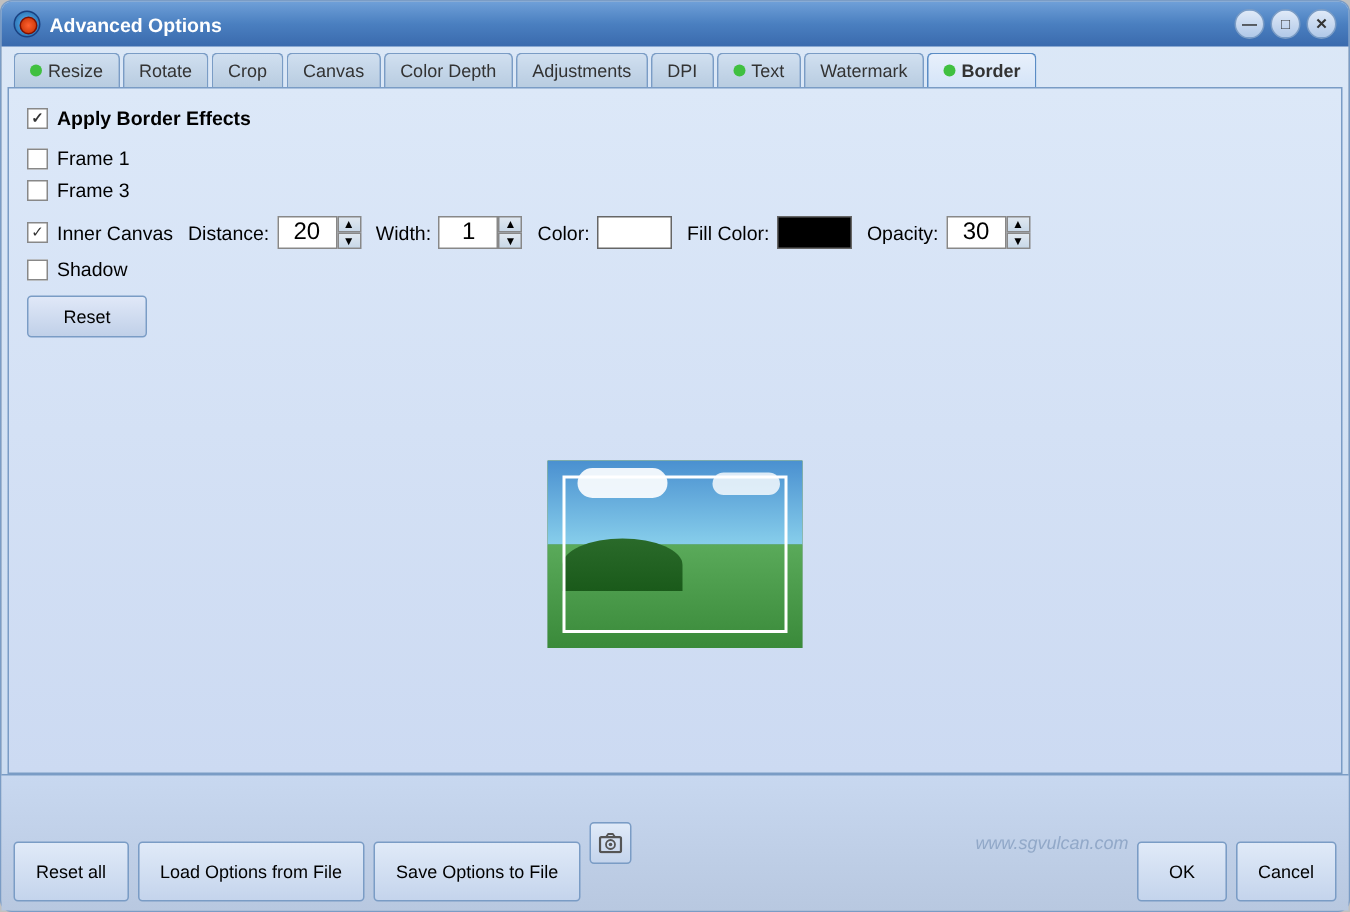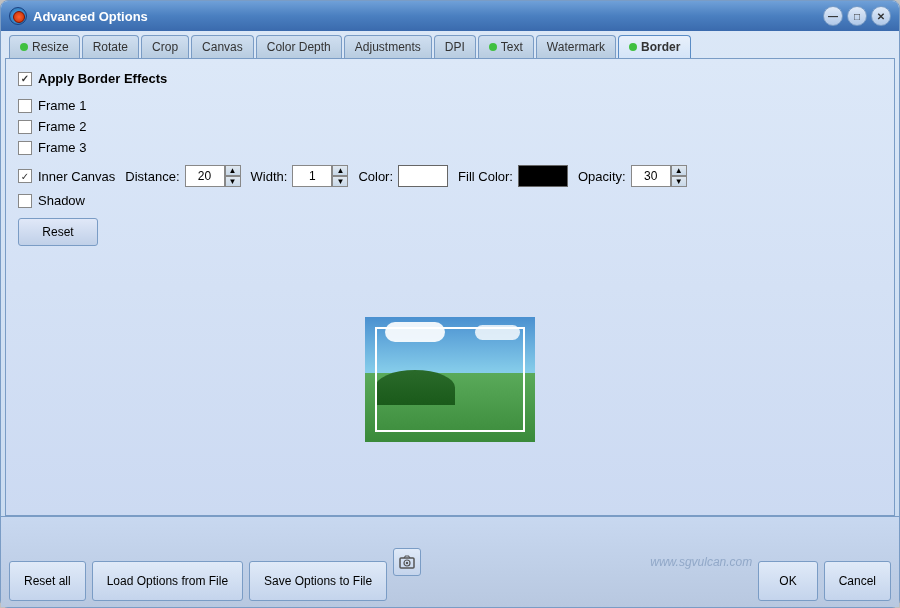--- a/index.html
+++ b/index.html
@@ -157,21 +157,21 @@
     .spinbox {
       display: flex;
       align-items: center;
     }
     .spinbox input {
       width: 40px;
       height: 22px;
       border: 1px solid #888;
       text-align: center;
       background: white;
-      font-size: 12px;
+      font-size: 16px;
     }
     .spinbox-btns {
       display: flex;
       flex-direction: column;
     }
     .spinbox-btn {
       width: 16px;
       height: 11px;
       border: 1px solid #888;
       background: linear-gradient(180deg, #e0e8f0, #c8d8e8);
@@ -368,24 +368,20 @@
       <label class="checkbox-label">
         <div class="checkbox">✓</div>
         <span>Apply Border Effects</span>
       </label>
     </div>
 
     <div class="frames-area">
       <div class="frame-row">
         <div class="checkbox"></div>
         <label>Frame 1</label>
-      </div>
-      <div class="frame-row">
-        <div class="checkbox"></div>
-        <label>Frame 2</label>
       </div>
       <div class="frame-row">
         <div class="checkbox"></div>
         <label>Frame 3</label>
       </div>
     </div>
 
     <div class="inner-frame-row">
       <div style="display:flex;align-items:center;gap:6px;">
         <div class="checkbox">✓</div>

